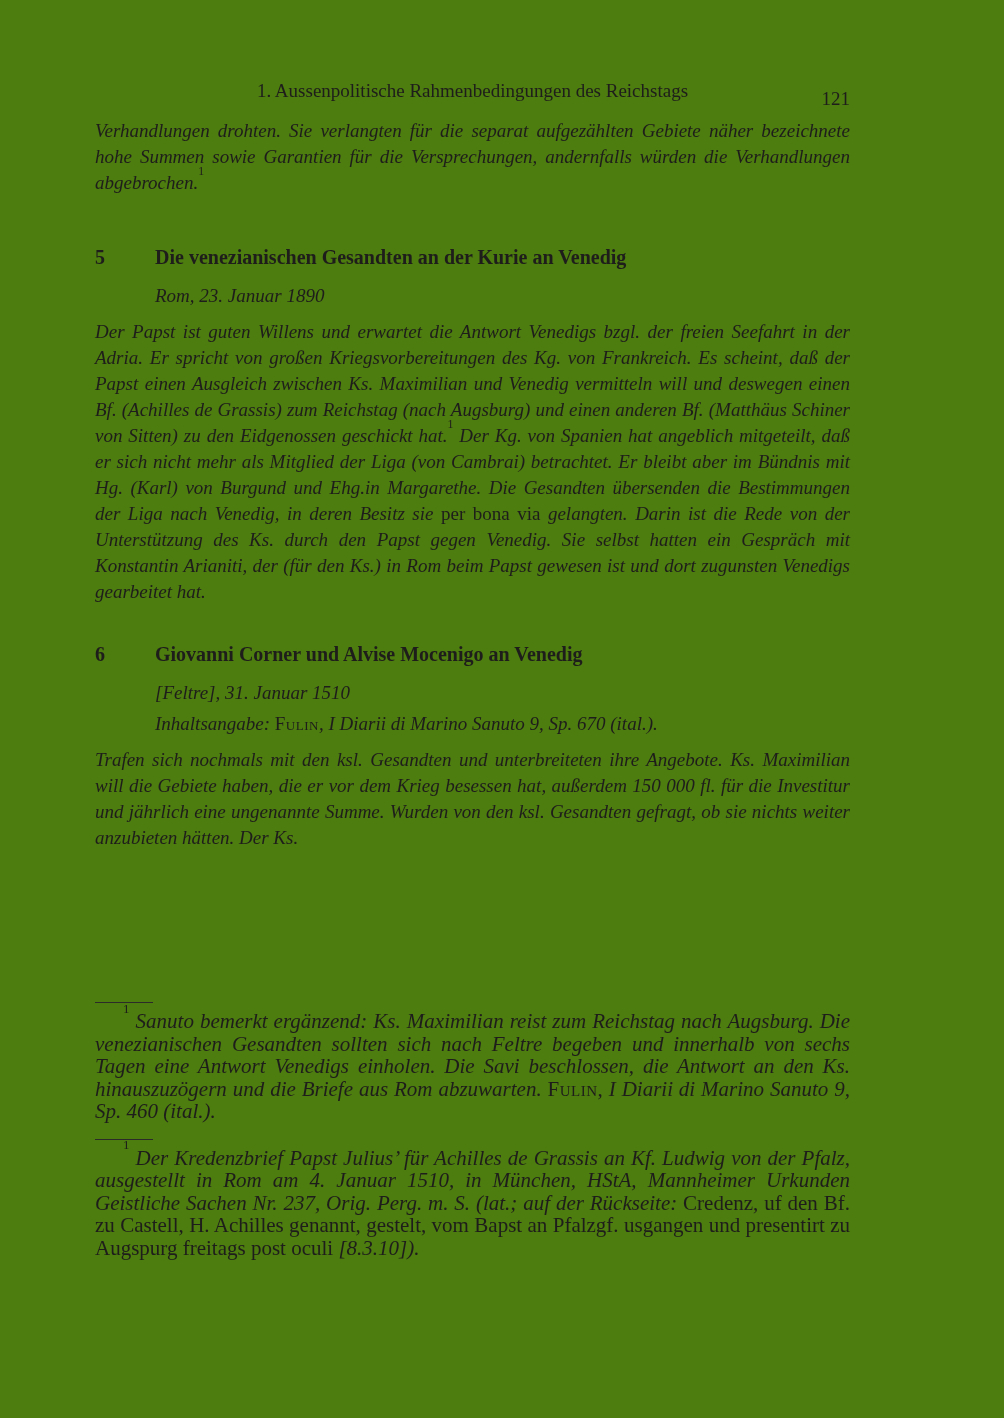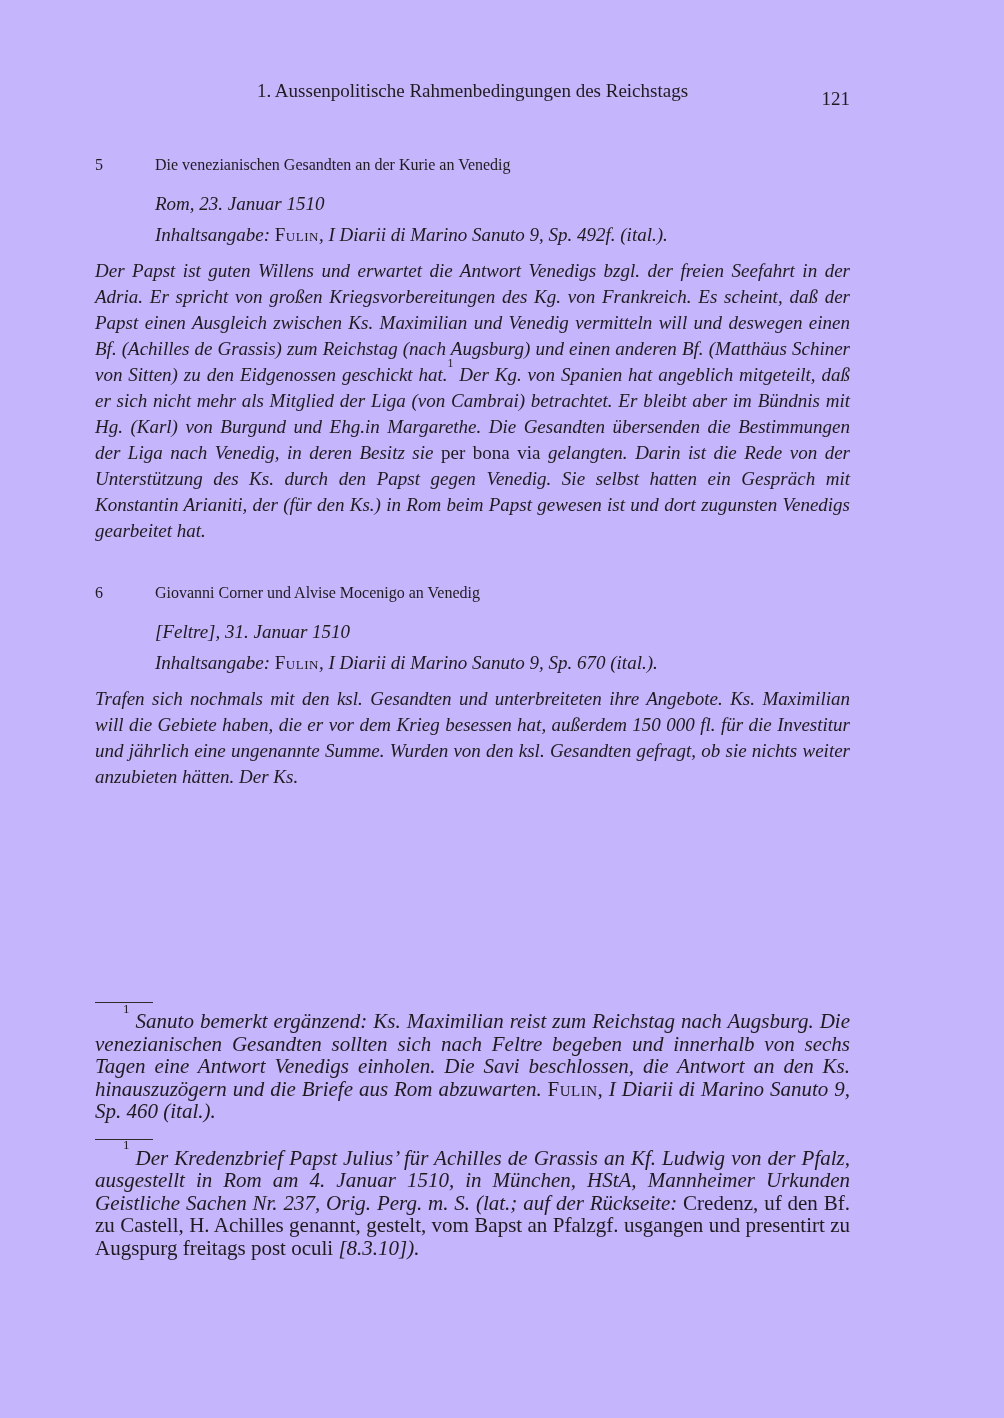--- a/index.html
+++ b/index.html
@@ -1,21 +1,21 @@
 <!DOCTYPE html>
 <html><head>
 <meta charset="utf-8">
 <style>
   html, body { margin: 0; padding: 0; background: #e8e8e6; }
   .page {
     position: relative;
     width: 1004px;
     height: 1418px;
     margin: 0 auto;
-    background: #c4b5fd;
+    background: #4d7c0f;
     box-sizing: border-box;
     padding: 78px 154px 0 95px;
     font-family: "Liberation Serif", "DejaVu Serif", serif;
     color: #1e1d1b;
     font-size: 19px;
     line-height: 26px;
     -webkit-hyphens: none;
     hyphens: none;
   }
   .running-head {
@@ -28,22 +28,22 @@
   .italic { font-style: italic; }
   .roman { font-style: normal; }
   .smallcaps { font-style: normal; font-variant: small-caps; letter-spacing: 0.5px; }
   .body-para {
     margin: 0;
     text-align: justify;
   }
   .intro { margin-top: 0; }
   .sec-head {
     margin: 48px 0 0 0;
-    font-size: 16px;
-    font-weight: normal;
+    font-size: 20px;
+    font-weight: bold;
     line-height: 26px;
   }
   .sec-num { display: inline-block; width: 60px; }
   .meta-line { margin: 0 0 0 60px; }
   .dateline { margin-top: 13px; }
   .source-line { margin-top: 5px; }
   .sec-body { margin-top: 10px; }
   .sec6 .sec-head { margin-top: 36px; }
   .fn-ref {
     font-size: 0.62em;
@@ -76,25 +76,25 @@
 </head>
 <body>
 
 <div class="page">
 
   <header class="running-head">
     <span class="rh-title">1. Aussenpolitische Rahmenbedingungen des Reichstags</span>
     <span class="rh-page">121</span>
   </header>
 
+  <p class="body-para italic intro"><span>Verhandlungen drohten. Sie verlangten für die separat aufgezählten Gebiete näher bezeichnete hohe Summen sowie Garantien für die Versprechungen, andernfalls würden die Verhandlungen abgebrochen.</span><sup class="fn-ref">1</sup></p>
 
   <section class="doc-section sec5">
     <h2 class="sec-head"><span class="sec-num">5</span><span class="sec-title">Die venezianischen Gesandten an der Kurie an Venedig</span></h2>
-    <p class="meta-line dateline italic">Rom, 23. Januar 1510</p>
-    <p class="meta-line source-line"><span class="italic">Inhaltsangabe: </span><span class="smallcaps">Fulin</span><span class="italic">, I Diarii di Marino Sanuto 9, Sp. 492f. (ital.).</span></p>
+    <p class="meta-line dateline italic">Rom, 23. Januar 1890</p>
     <p class="body-para italic sec-body"><span>Der Papst ist guten Willens und erwartet die Antwort Venedigs bzgl. der freien Seefahrt in der Adria. Er spricht von großen Kriegsvorbereitungen des Kg. von Frankreich. Es scheint, daß der Papst einen Ausgleich zwischen Ks. Maximilian und Venedig vermitteln will und deswegen einen Bf. (Achilles de Grassis) zum Reichstag (nach Augsburg) und einen anderen Bf. (Matthäus Schiner von Sitten) zu den Eidgenossen geschickt hat.</span><sup class="fn-ref">1</sup><span> Der Kg. von Spanien hat angeblich mitgeteilt, daß er sich nicht mehr als Mitglied der Liga (von Cambrai) betrachtet. Er bleibt aber im Bündnis mit Hg. (Karl) von Burgund und Ehg.in Margarethe. Die Gesandten übersenden die Bestimmungen der Liga nach Venedig, in deren Besitz sie </span><span class="roman">per bona via</span><span> gelangten. Darin ist die Rede von der Unterstützung des Ks. durch den Papst gegen Venedig. Sie selbst hatten ein Gespräch mit Konstantin Arianiti, der (für den Ks.) in Rom beim Papst gewesen ist und dort zugunsten Venedigs gearbeitet hat.</span></p>
   </section>
 
   <section class="doc-section sec6">
     <h2 class="sec-head"><span class="sec-num">6</span><span class="sec-title">Giovanni Corner und Alvise Mocenigo an Venedig</span></h2>
     <p class="meta-line dateline italic">[Feltre], 31. Januar 1510</p>
     <p class="meta-line source-line"><span class="italic">Inhaltsangabe: </span><span class="smallcaps">Fulin</span><span class="italic">, I Diarii di Marino Sanuto 9, Sp. 670 (ital.).</span></p>
     <p class="body-para italic sec-body"><span>Trafen sich nochmals mit den ksl. Gesandten und unterbreiteten ihre Angebote. Ks. Maximilian will die Gebiete haben, die er vor dem Krieg besessen hat, außerdem 150 000 fl. für die Investitur und jährlich eine ungenannte Summe. Wurden von den ksl. Gesandten gefragt, ob sie nichts weiter anzubieten hätten. Der Ks.</span></p>
   </section>
 

